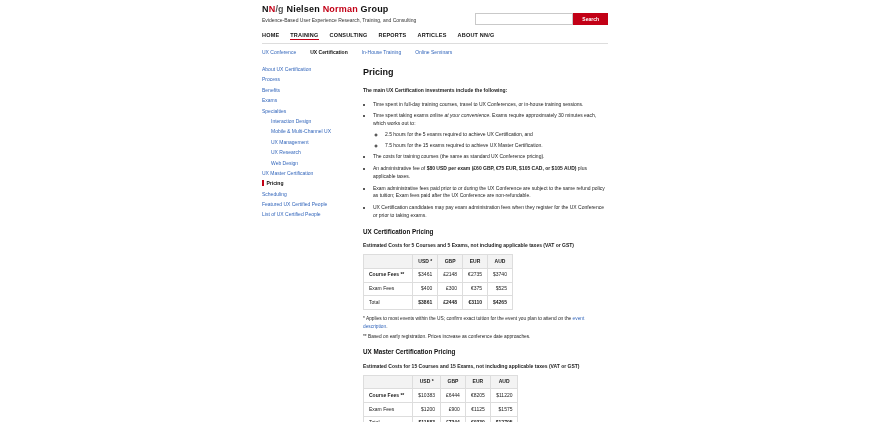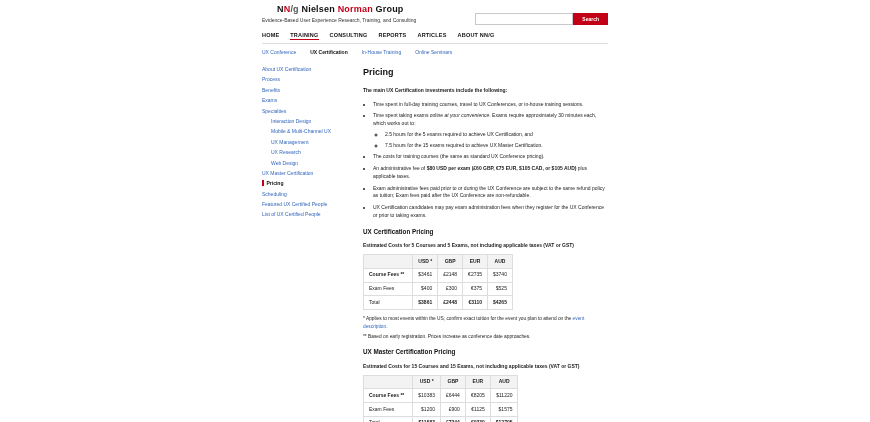--- a/index.html
+++ b/index.html
@@ -2,21 +2,21 @@
 <html><head>
 <meta charset="utf-8">
 <style>
   * { margin:0; padding:0; box-sizing:border-box; }
   html,body { width:870px; height:422px; background:#fff; overflow:hidden;
     font-family:"Liberation Sans", sans-serif; color:#222; }
   .page { position:relative; margin-left:262px; width:346px; padding-top:4px; }
 
   
   header { position:relative; }
-  .logo-line { font-size:9px; font-weight:bold; color:#111; letter-spacing:.2px; cursor:pointer;margin-left:15px; }
+  .logo-line { font-size:9px; font-weight:bold; color:#111; letter-spacing:.2px; cursor:pointer; }
   .red { color:#c20016; }
   .slash { font-weight:bold; color:#555; }
   .tagline { font-size:5px; color:#333; margin-top:2.5px; }
   .search { position:absolute; right:0; top:9px; display:flex; }
   .search input { width:98px; height:12px; border:1px solid #c9c9c9; font-size:5px; padding:0 3px; outline:none; }
   .search button { height:12px; background:#c20016; color:#fff; border:0; font-size:5px; font-weight:bold; padding:0 9px; cursor:pointer; font-family:"Liberation Sans",sans-serif; }
 
   
   .mainnav { display:flex; gap:11px; margin-top:9px; padding-bottom:3px; border-bottom:1px solid #ddd; }
   .nav-item { font-size:5.5px; font-weight:bold; color:#111; text-decoration:none; letter-spacing:.2px; cursor:pointer; }

